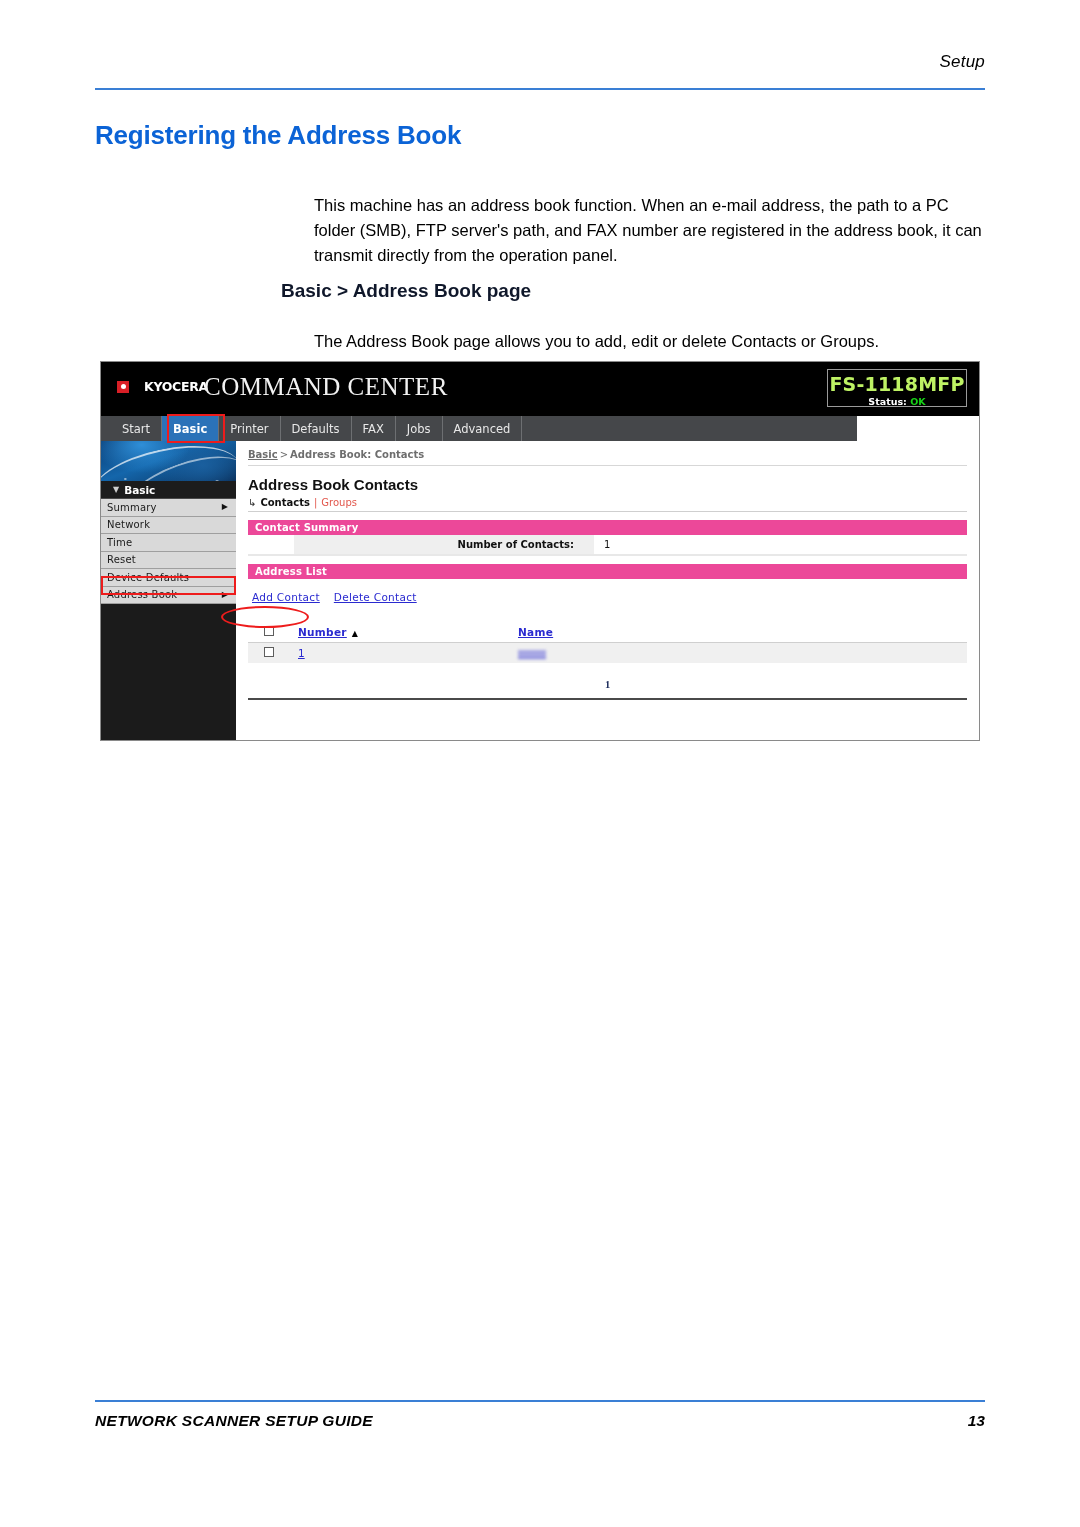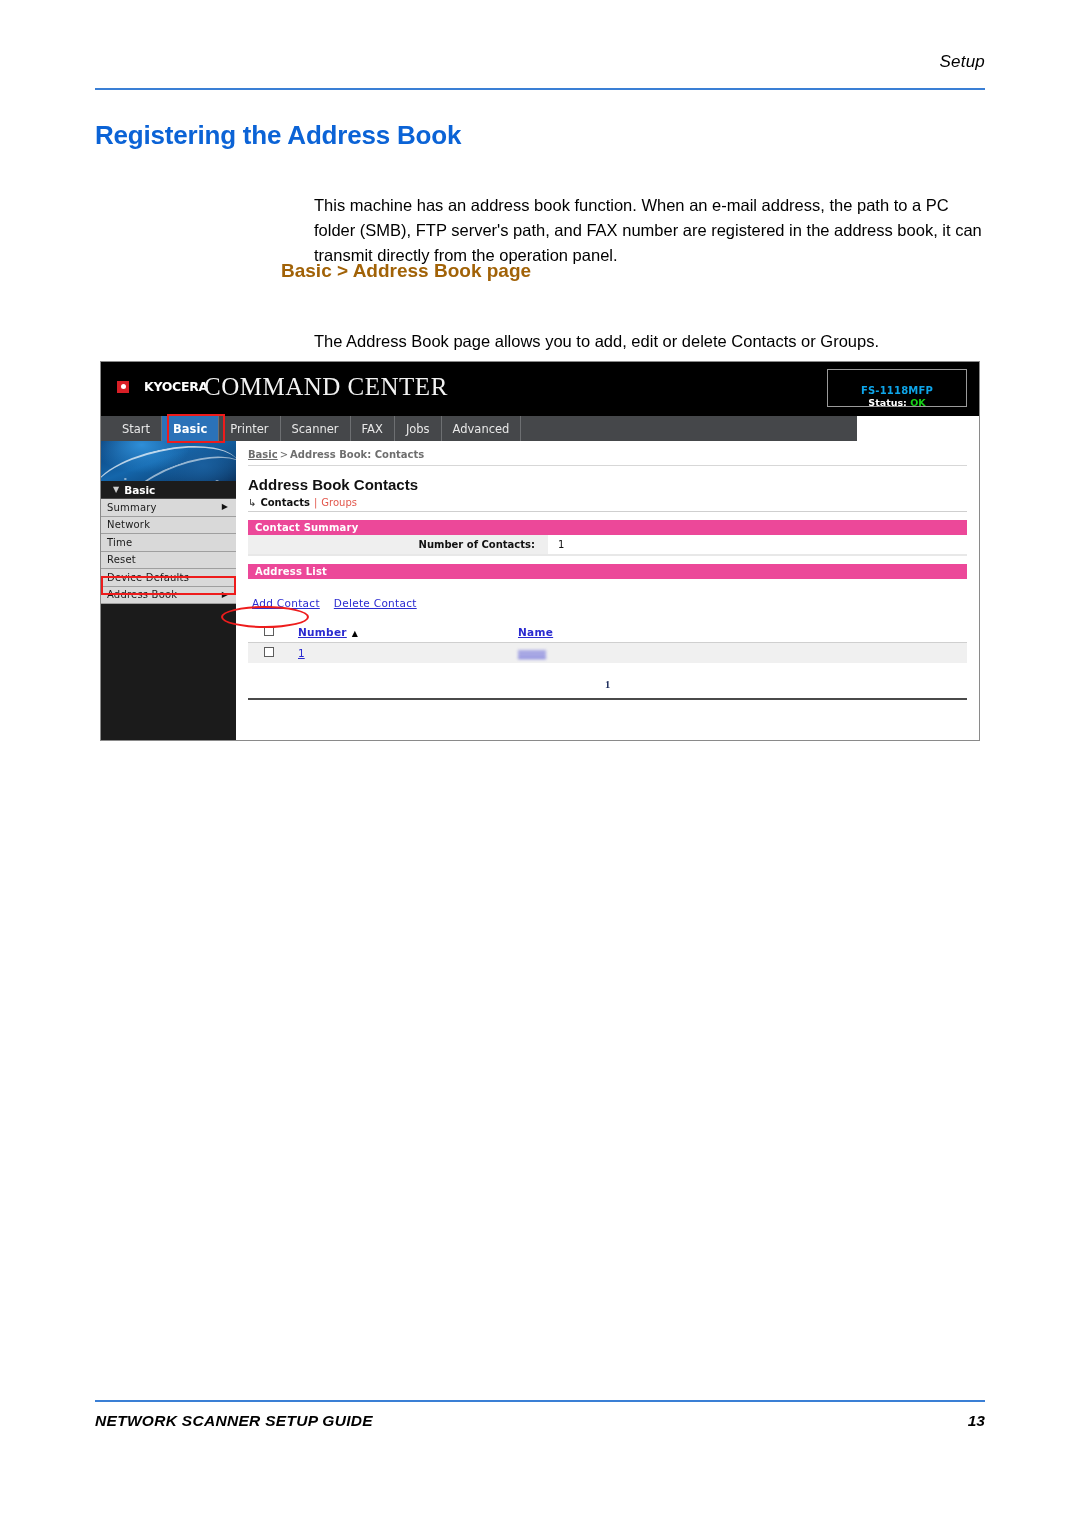--- a/index.html
+++ b/index.html
@@ -58,25 +58,25 @@
     font-size: 16.5px;
     line-height: 25px;
     color: #000;
   }
   .body-para.p1 { top: 176px; }
   .body-para.p2 { top: 312px; }
 
   h2.sub-title {
     position: absolute;
     left: 281px;
-    top: 260px;
+    top: 280px;
     margin: 0;
     font-size: 19px;
     font-weight: bold;
-    color: #a16207;
+    color: #0f172a;
   }
 
   .footer-rule {
     position: absolute;
     left: 95px;
     top: 1400px;
     width: 890px;
     height: 2px;
     background: #3a7fd5;
   }
@@ -167,24 +167,24 @@
     right: 12px;
     top: 7px;
     width: 140px;
     height: 38px;
     border: 1px solid #9a9a9a;
     background: #000;
     text-align: center;
     box-sizing: border-box;
   }
   .status-model {
-    color: #0ea5e9;
-    font-size: 10px;
-    font-weight: bold;
-    margin-top: 15px;
+    color: #bef264;
+    font-size: 19px;
+    font-weight: bold;
+    margin-top: 3px;
     letter-spacing: 0.2px;
   }
   .status-line {
     font-size: 9.5px;
     font-weight: bold;
     margin-top: 1px;
   }
   .status-label { color: #ffffff; }
   .status-value { color: #17d317; }
 
@@ -372,36 +372,37 @@
     align-items: center;
     border-bottom: 2px solid #e8e8e8;
   }
   .summary-label {
     width: 300px;
     background: #efefef;
     height: 19px;
     display: flex;
     align-items: center;
     justify-content: flex-end;
-    padding-right: 13px;
+    padding-right: 20px;
     box-sizing: border-box;
     font-size: 10px;
     font-weight: bold;
     color: #111;
+    margin-left: 46px;
   }
   .summary-value {
     padding-left: 10px;
     font-size: 10px;
     color: #111;
   }
 
   .actions {
     margin-top: 12px;
     display: flex;
-    align-items: flex-end;
+    align-items: flex-start;
     gap: 14px;
     position: relative;
     height: 18px;
     padding-left: 4px;
   }
   .actions a {
     color: #2a2ad0;
     font-size: 10.5px;
     text-decoration: underline;
     letter-spacing: 0.3px;
@@ -523,21 +524,21 @@
     <div class="tab">
         <span>Start</span>
       </div>
     <div class="tab active">
         <span>Basic</span>
       </div>
     <div class="tab">
         <span>Printer</span>
       </div>
     <div class="tab">
-        <span>Scanner</span>
+        <span>Defaults</span>
       </div>
     <div class="tab">
         <span>FAX</span>
       </div>
     <div class="tab">
         <span>Jobs</span>
       </div>
     <div class="tab">
         <span>Advanced</span>
       </div>

